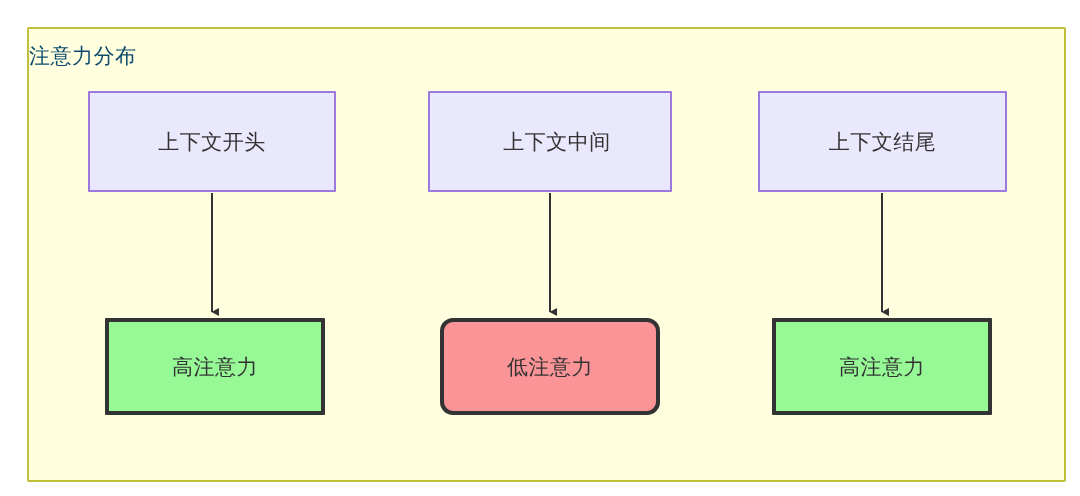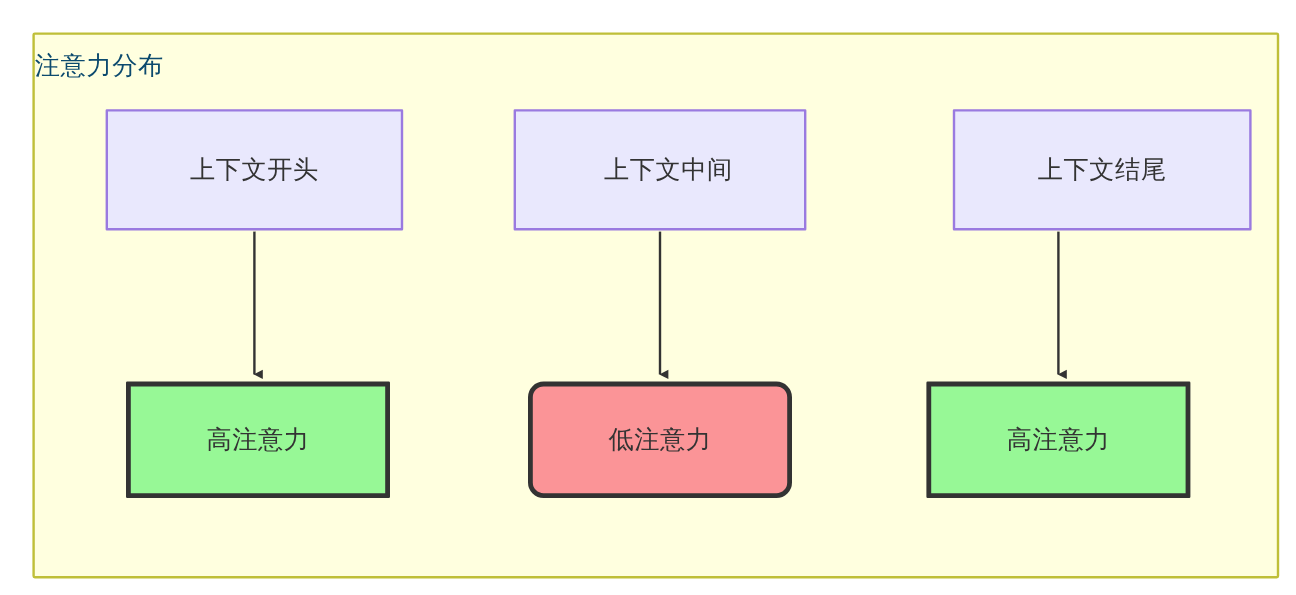--- a/index.html
+++ b/index.html
@@ -77,21 +77,21 @@
   }
 
   .node.attn.low {
     background: #fb9497;
     border-radius: 13px;
   }
 
   
   .col1.top  { left: 88px;  top: 91px;  width: 248px; height: 101px; }
   .col2.top  { left: 428px; top: 91px;  width: 244px; height: 101px; padding-left: 14px; }
-  .col3.top  { left: 794px; top: 91px;  width: 249px; height: 101px; }
+  .col3.top  { left: 758px; top: 91px;  width: 249px; height: 101px; }
 
   .col1.bot  { left: 105px; top: 318px; width: 220px; height: 97px; }
   .col2.bot  { left: 440px; top: 318px; width: 220px; height: 97px; }
   .col3.bot  { left: 772px; top: 318px; width: 220px; height: 97px; }
 
   
   .edge-layer {
     position: absolute;
     left: 0;
     top: 0;

